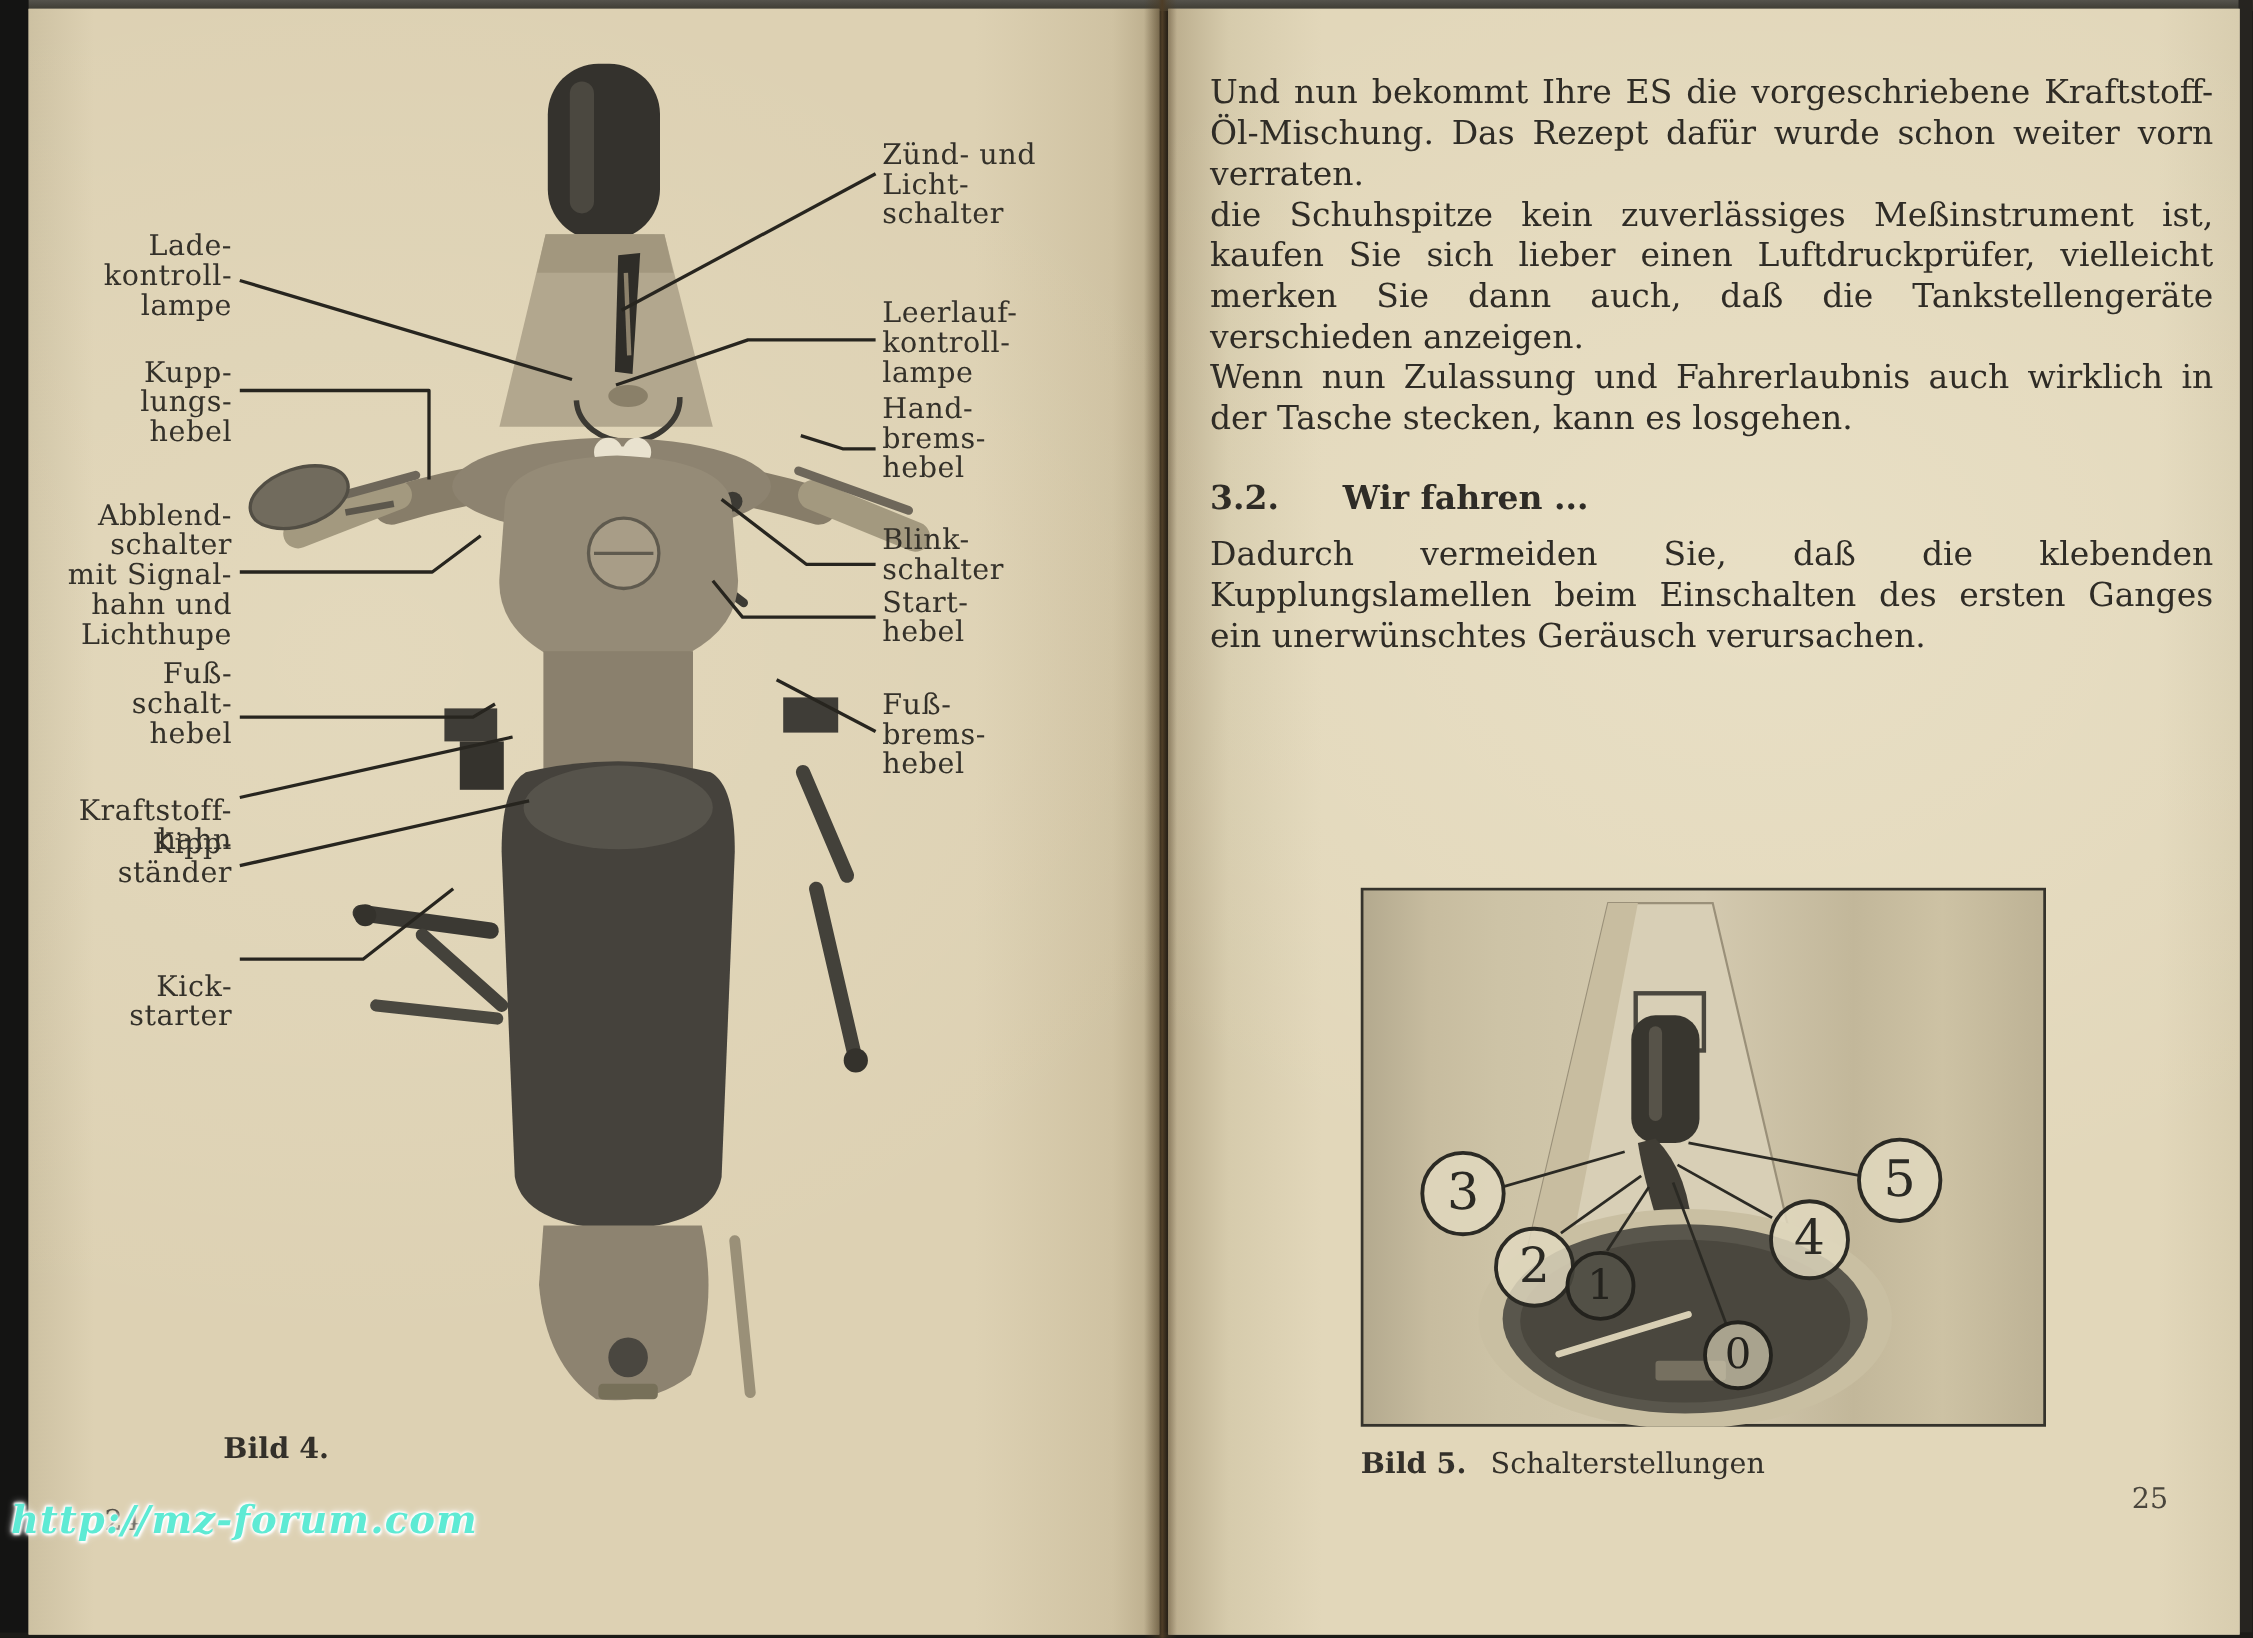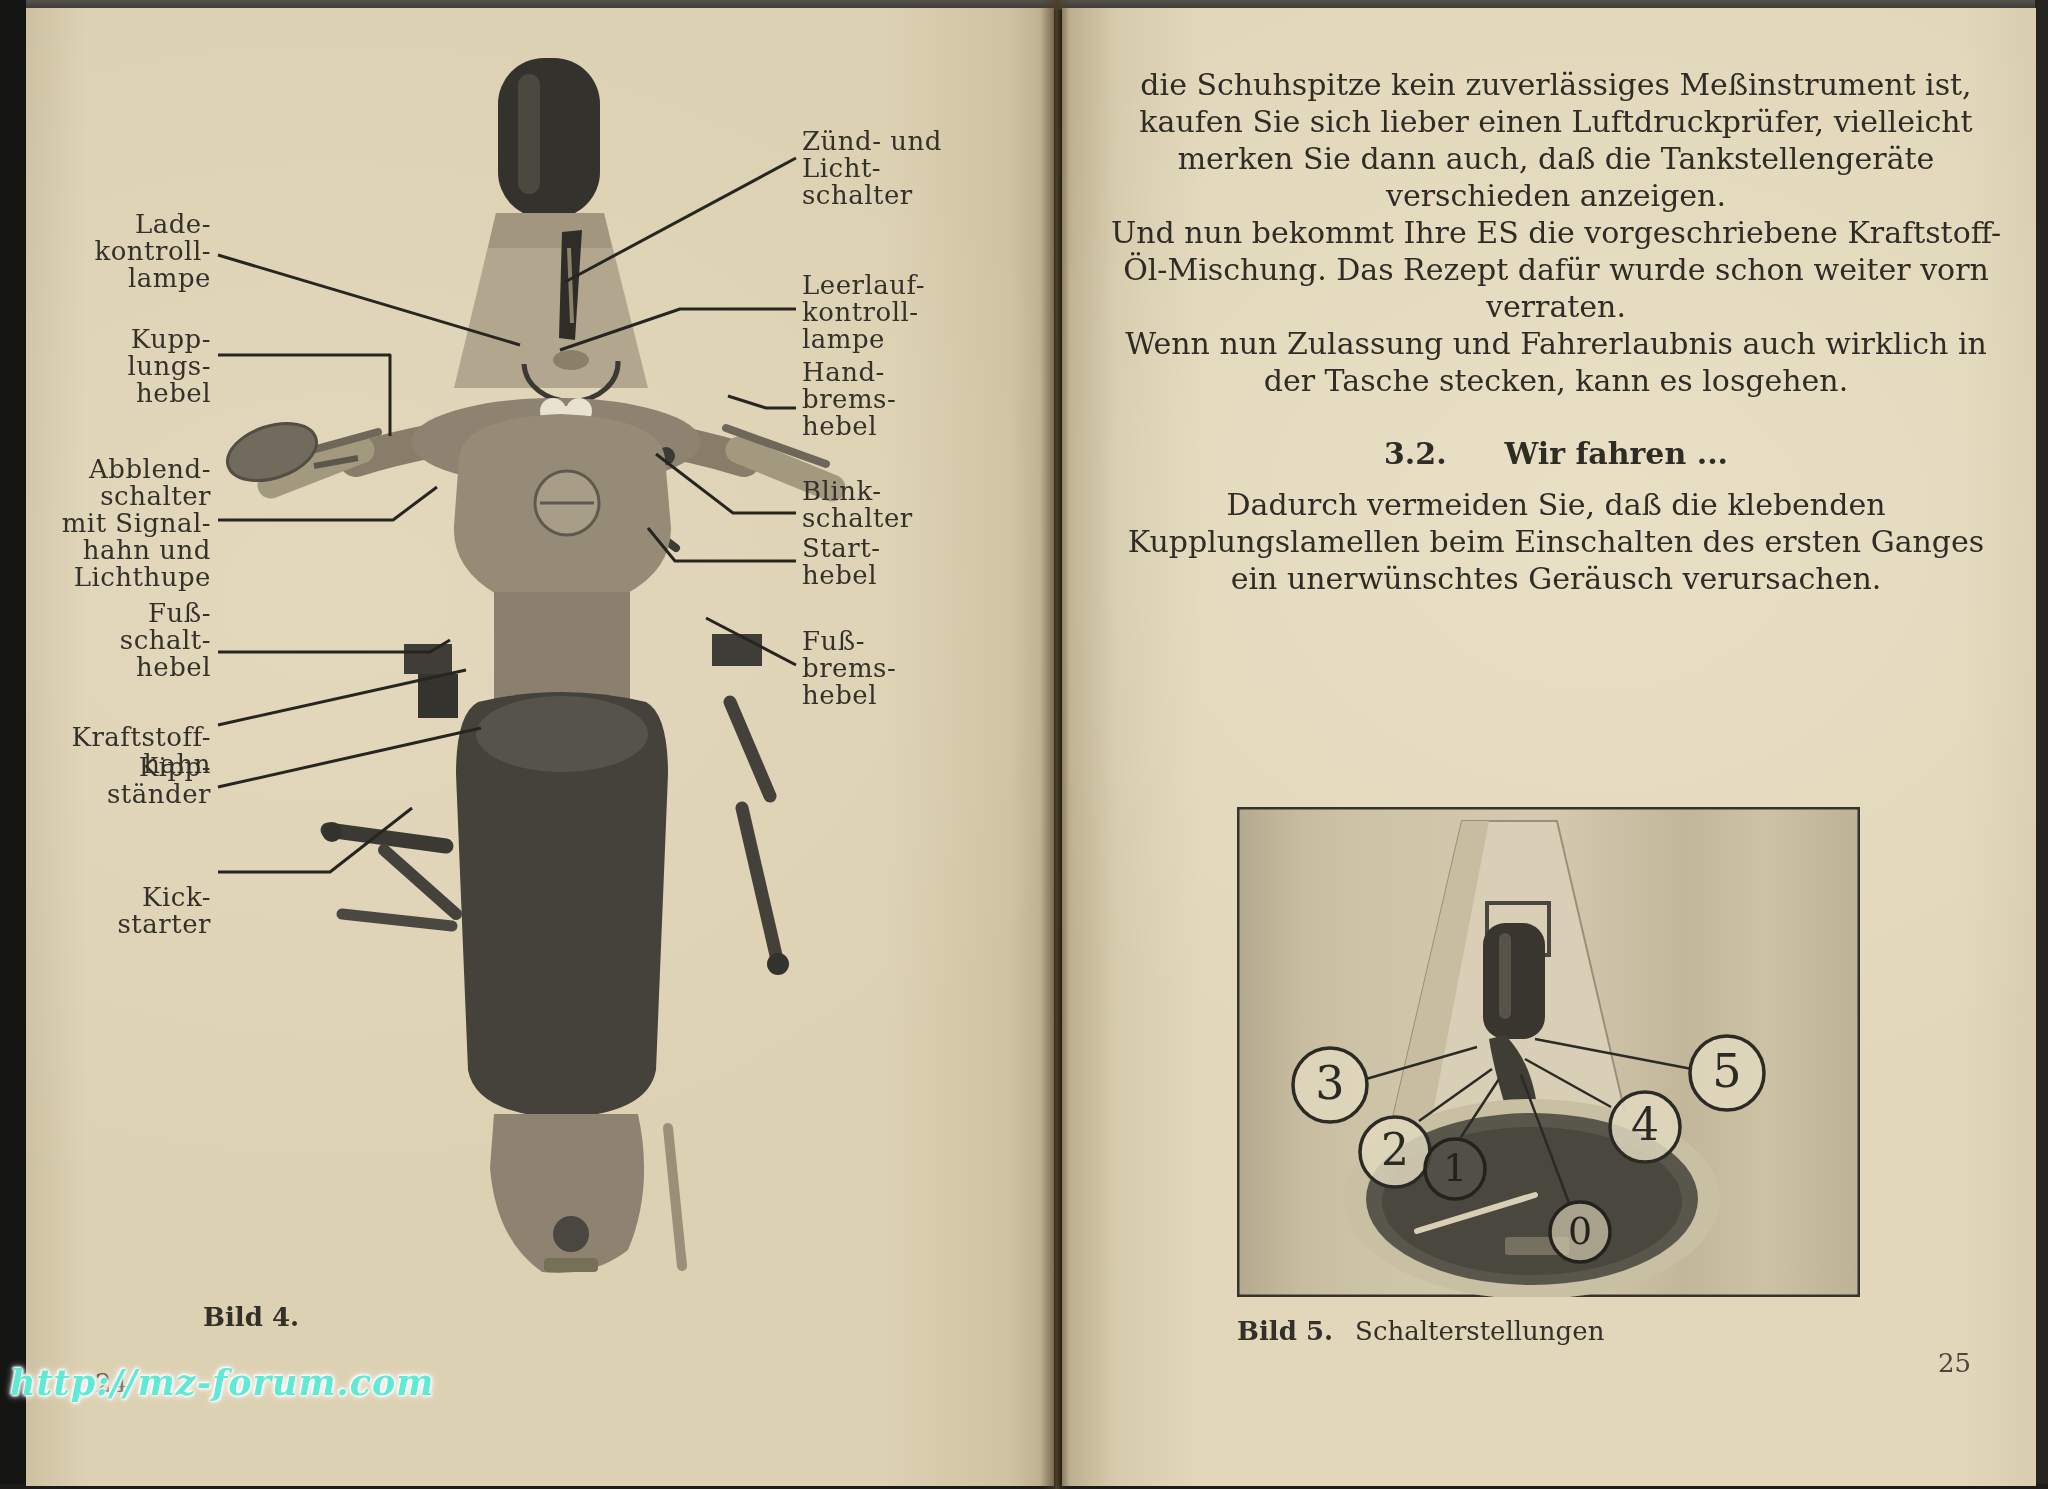--- a/index.html
+++ b/index.html
@@ -36,21 +36,21 @@
   .lbl-r{left:776px;text-align:left;}
 
   
   .caption{position:absolute;font-size:26px;color:#33302a;display:flex;gap:22px;white-space:nowrap;text-align:center;}
   .caption b{font-weight:bold;}
   .pagenum{position:absolute;font-size:26px;color:#4a463d;}
 
   
   .textcol{position:absolute;left:38px;top:58px;width:912px;font-size:30px;
            line-height:37px;text-align:justify;color:#2f2c26;}
-  .textcol p{margin:0;text-align:center;}
+  .textcol p{margin:0;}
   .heading{margin:36px 0 14px 0 !important;font-weight:bold;font-size:30px;text-align:left;}
   .heading .htitle{margin-left:58px;}
 
   
   .fig-left{position:absolute;left:0;top:0;width:1028px;height:1478px;}
   .fig-right{position:absolute;left:175px;top:799px;width:623px;height:490px;}
 
   
   .watermark{position:absolute;left:10px;top:1362px;font-size:35px;font-style:italic;
     font-weight:bold;color:#5eead4;letter-spacing:1px;
@@ -211,22 +211,22 @@
 
   <div class="caption" style="left:177px;top:1294px">
     <b>Bild 4.</b>
   </div>
   <div class="pagenum" style="left:69px;top:1360px">24</div>
 </div>
 
 <div class="page page-right">
 
   <div class="textcol">
+    <p>Und nun bekommt Ihre ES die vorgeschriebene Kraftstoff-Öl-Mischung. Das Rezept dafür wurde schon weiter vorn verraten.</p>
     <p>die Schuhspitze kein zuverlässiges Meßinstrument ist, kaufen Sie sich lieber einen Luftdruckprüfer, vielleicht merken Sie dann auch, daß die Tankstellengeräte verschieden anzeigen.</p>
-    <p>Und nun bekommt Ihre ES die vorgeschriebene Kraftstoff-Öl-Mischung. Das Rezept dafür wurde schon weiter vorn verraten.</p>
     <p>Wenn nun Zulassung und Fahrerlaubnis auch wirklich in der Tasche stecken, kann es losgehen.</p>
     <p class="heading">
       <span>3.2.</span><span class="htitle">Wir fahren ...</span>
     </p>
     <p>Dadurch vermeiden Sie, daß die klebenden Kupplungslamellen beim Einschalten des ersten Ganges ein unerwünschtes Geräusch verursachen.</p>
   </div>
 
   <svg class="fig-right" viewBox="0 0 623 490">
     <defs>
       <linearGradient id="photobg" x1="0" y1="0" x2="1" y2="0">

